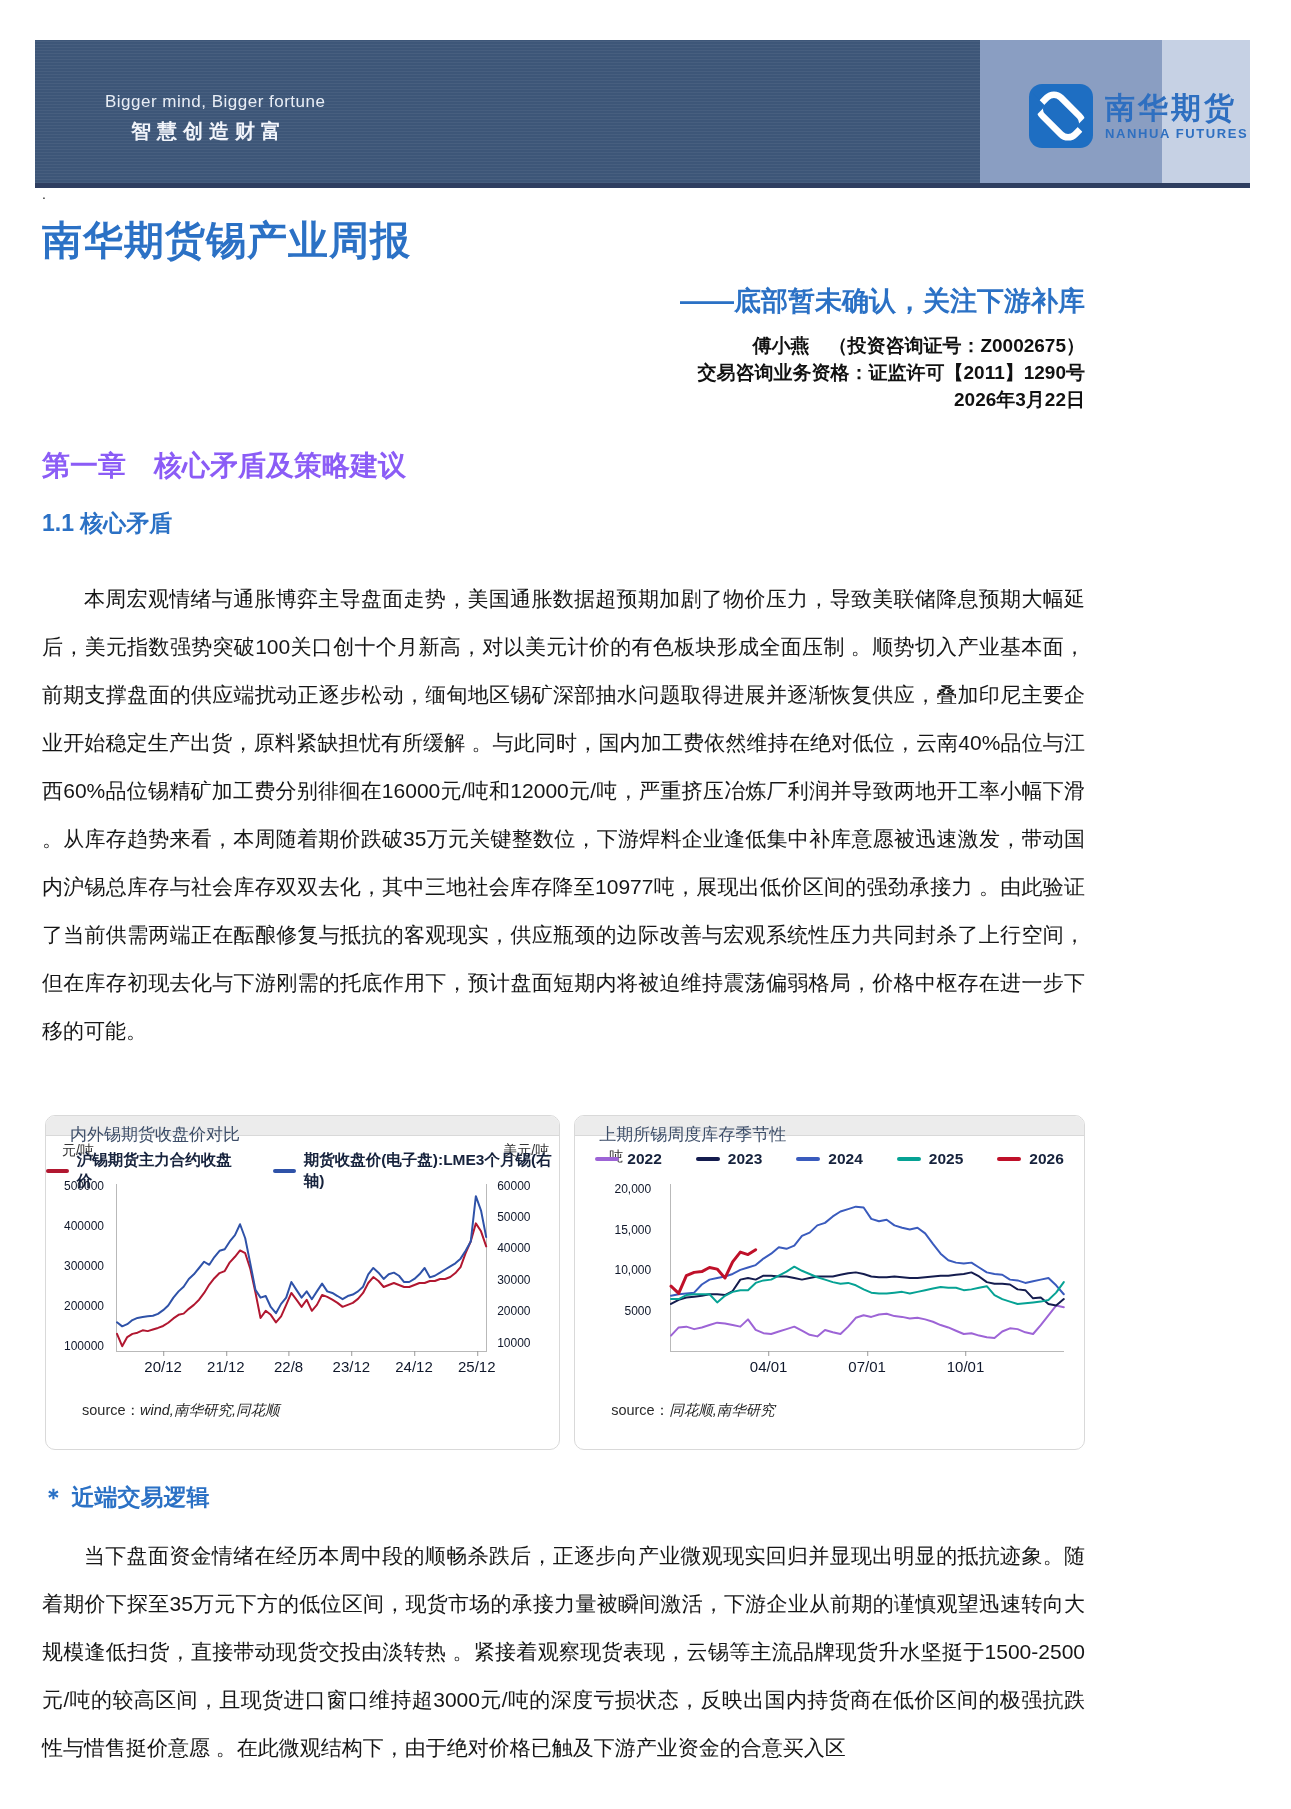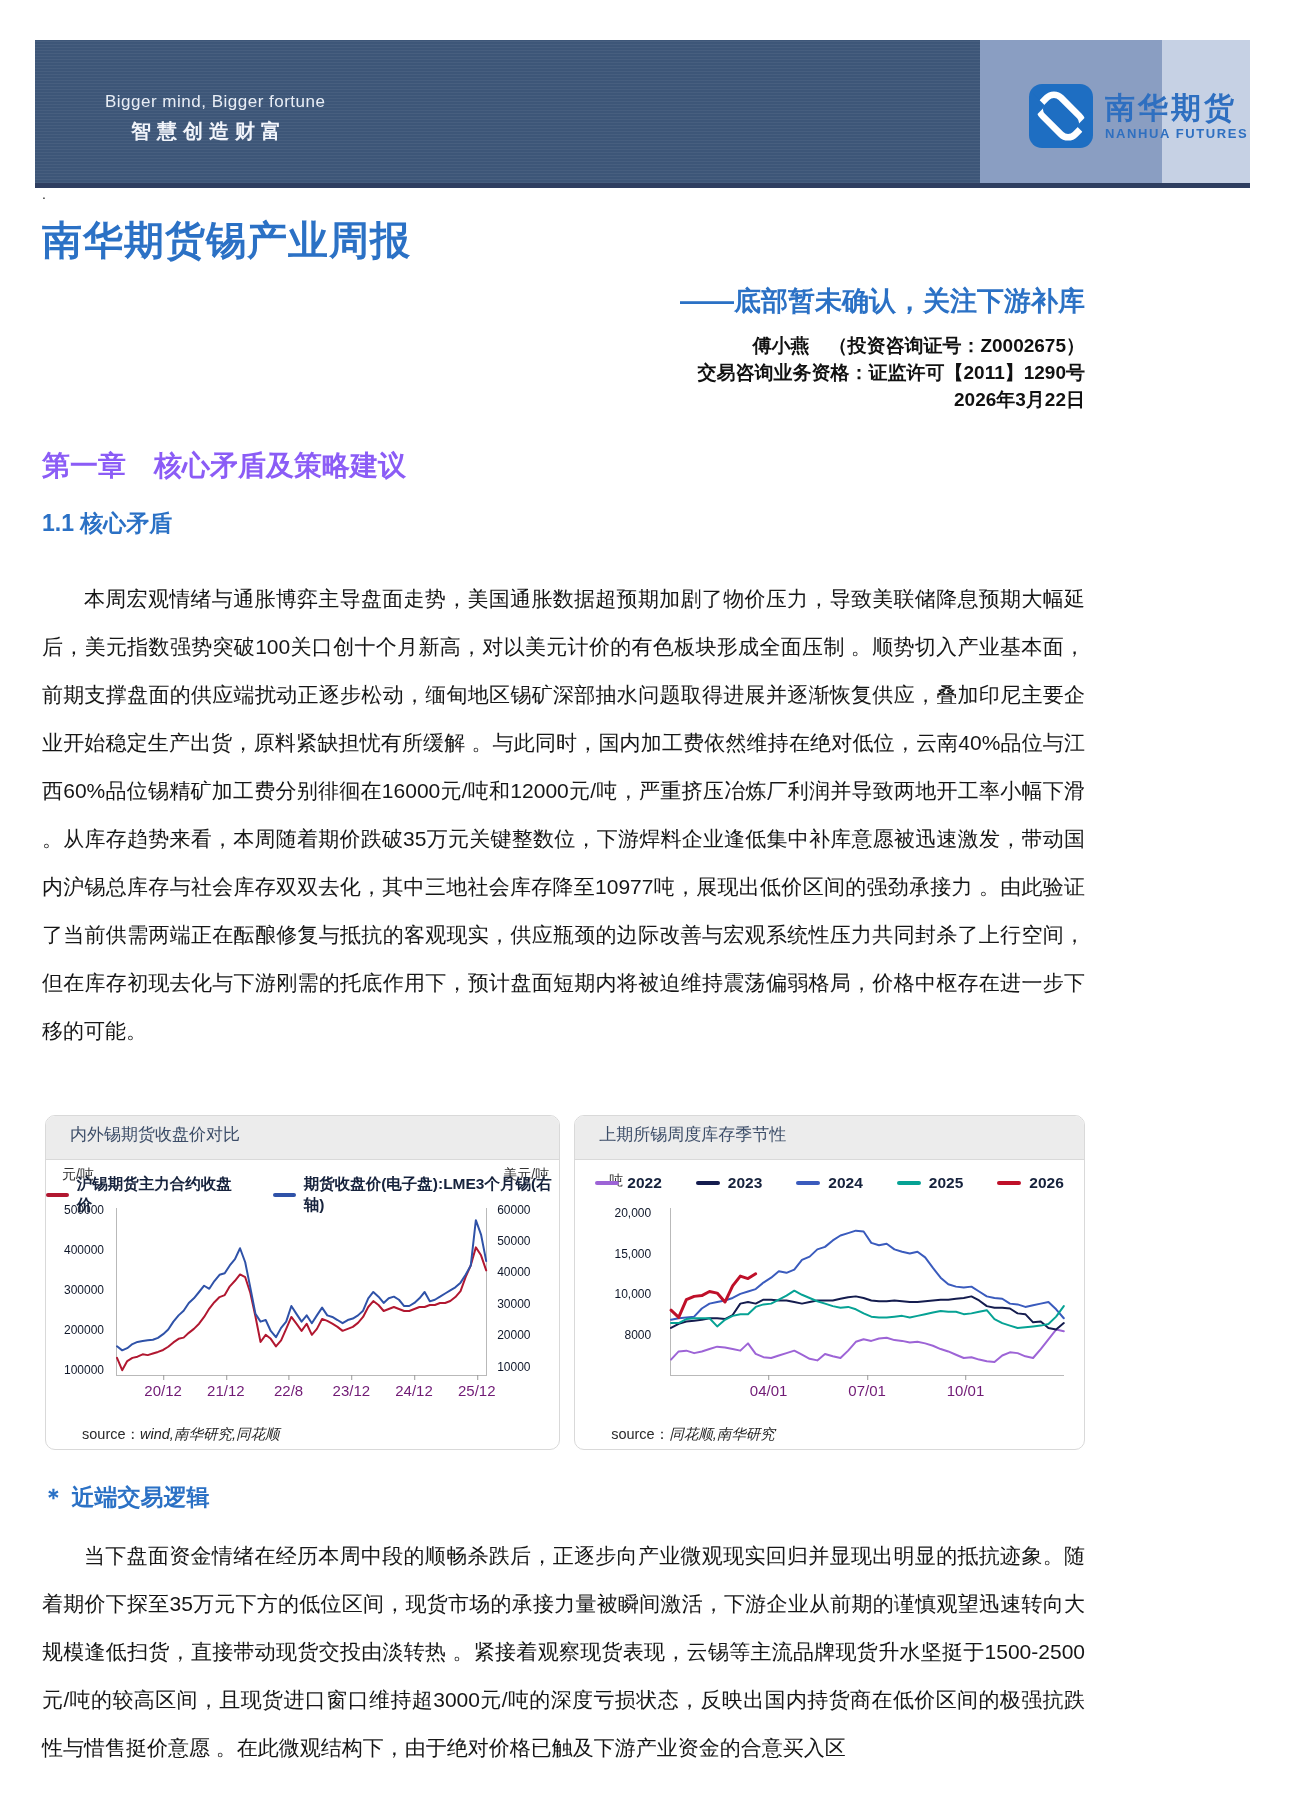--- a/index.html
+++ b/index.html
@@ -33,39 +33,39 @@
   .chapter-title { margin-top:36px; font-size:28px; line-height:34px; font-weight:bold; color:#8b5cf6; }
   .sub-title { margin-top:26px; font-size:23px; line-height:28px; font-weight:bold; color:#2b71c5; }
   .body-para { margin-top:38px; font-size:21px; line-height:48px; text-align:justify; text-indent:2em; color:#161616; }
   .logic-title { margin-top:33px; font-size:23px; line-height:28px; font-weight:bold; color:#2b71c5; }
   .body-para2 { margin-top:21px; font-size:21px; line-height:48px; text-align:justify; text-indent:2em; color:#161616; }
   
   .charts-row { display:flex; gap:14px; margin-top:60px; margin-left:3px; }
   .panel { background:#fff; border:1px solid #d9d9d9; border-radius:10px; overflow:hidden; }
   .panel-1 { width:595px; height:335px; }
   .panel-2 { width:590px; height:335px; }
-  .panel-header { height:44px; background:#ececec; border-bottom:1px solid #d9d9d9;
+  .panel-header { height:20px; background:#ececec; border-bottom:1px solid #d9d9d9;
     font-size:17px; line-height:38px; padding-left:24px; color:#3c4d68; }
   .panel-body { position:relative; height:296px; }
   .legend { position:absolute; top:14px; left:0; right:0; display:flex; justify-content:center; gap:34px; }
   .legend-item { display:flex; align-items:center; font-size:15.5px; font-weight:bold; color:#16223c; }
   .swatch { display:inline-block; width:24px; height:3.5px; border-radius:2px; margin-right:8px; }
   .unit-label { position:absolute; top:6px; font-size:14px; color:#333; }
   .unit-left { left:16px; }  .unit-right { right:10px; }
   .unit-2 { left:34px; top:12px; }
   .plot-area { position:absolute; top:48px; height:168px; border-bottom:1px solid #b9b9b9; }
   .pa-1 { left:70px; right:72px; border-left:1px solid #b9b9b9; border-right:1px solid #b9b9b9; }
   .pa-2 { left:95px; right:20px; border-left:1px solid #b9b9b9; }
   .plot-svg { position:absolute; inset:0; width:100%; height:100%; overflow:visible; }
   .ylabs { position:absolute; top:48px; height:168px; width:62px; font-size:12px; color:#0f172a; }
   .ylabs span { position:absolute; transform:translateY(-50%); white-space:nowrap; }
   .ylab-left  { left:4px; text-align:right; } .ylab-left span { right:8px; }
   .ylab-right { right:6px; } .ylab-right span { left:6px; }
   .ylab-left2 { left:18px; width:68px; } .ylab-left2 span { right:10px; }
-  .xlabs { position:absolute; top:216px; height:24px; font-size:15px; color:#701a75; }
+  .xlabs { position:absolute; top:216px; height:24px; font-size:15px; color:#0f172a; }
   .xl-1 { left:70px; right:72px; } .xl-2 { left:95px; right:20px; }
   .xlabs span { position:absolute; top:6px; transform:translateX(-50%); white-space:nowrap; }
   .xlabs span::before { content:""; position:absolute; left:50%; top:-7px; width:1px; height:5px; background:#999; }
   .source-line { position:absolute; left:36px; bottom:12px; font-size:14.5px; color:#2a2a2a; }
   .source-line i { font-style:italic; color:#222; }
 </style>
 </head>
 <body>
 
 <div class="page">
@@ -182,21 +182,21 @@
             </span>
             <span class="legend-item">
               <span class="swatch" style="background: rgb(191, 16, 41);"></span>
               <span>2026</span>
             </span>
           </div>
           <div class="ylabs ylab-left2">
               <span style="top: 2.91%;">20,000</span>
               <span style="top: 27.18%;">15,000</span>
               <span style="top: 51.46%;">10,000</span>
-              <span style="top: 75.73%;">8000</span>
+              <span style="top: 75.73%;">5000</span>
             </div>
           <div class="plot-area pa-2">
             <svg class="plot-svg" preserveAspectRatio="none" viewBox="0 0 393.84375 168">
                 <polyline points="0.0,152.5 7.7,144.3 15.4,143.5 23.2,146.0 30.9,144.3 38.6,141.9 46.3,139.5 54.1,140.3 61.8,141.9 69.5,143.5 77.2,136.2 84.9,146.8 92.7,150.1 100.4,150.9 108.1,148.4 115.8,146.0 123.6,143.5 131.3,147.6 139.0,151.7 146.7,153.3 154.4,146.8 162.2,149.2 169.9,150.9 177.6,143.5 185.3,134.6 193.1,132.1 200.8,133.7 208.5,131.3 216.2,130.5 224.0,132.9 231.7,133.7 239.4,135.4 247.1,134.6 254.8,136.2 262.6,138.6 270.3,141.9 278.0,144.3 285.7,147.6 293.5,150.9 301.2,150.1 308.9,152.5 316.6,154.1 324.3,155.0 332.1,148.4 339.8,145.2 347.5,146.0 355.2,149.2 363.0,150.9 370.7,141.9 378.4,132.1 386.1,122.3 393.8,124.0" fill="none" stroke="#9d64d6" stroke-width="2" stroke-linejoin="round" stroke-linecap="round"></polyline>
                 <polyline points="0.0,120.7 7.7,116.6 15.4,114.2 23.2,113.4 30.9,112.5 38.6,110.9 46.3,110.9 54.1,111.7 61.8,107.7 69.5,96.2 77.2,94.6 84.9,96.2 92.7,92.2 100.4,92.2 108.1,93.0 115.8,93.0 123.6,94.6 131.3,96.2 139.0,94.6 146.7,93.0 154.4,93.0 162.2,93.0 169.9,91.3 177.6,89.7 185.3,88.9 193.1,90.5 200.8,93.0 208.5,93.8 216.2,93.8 224.0,93.0 231.7,93.8 239.4,94.6 247.1,94.6 254.8,93.8 262.6,93.0 270.3,92.2 278.0,92.2 285.7,91.3 293.5,90.5 301.2,88.9 308.9,93.0 316.6,98.7 324.3,100.3 332.1,100.3 339.8,101.1 347.5,106.0 355.2,106.8 363.0,115.0 370.7,114.2 378.4,120.7 386.1,122.3 393.8,115.8" fill="none" stroke="#141c4e" stroke-width="2" stroke-linejoin="round" stroke-linecap="round"></polyline>
                 <polyline points="0.0,112.5 7.7,110.9 15.4,110.1 23.2,109.3 30.9,101.1 38.6,96.2 46.3,94.6 54.1,93.0 61.8,90.5 69.5,86.4 77.2,84.0 84.9,81.6 92.7,75.0 100.4,70.1 108.1,63.6 115.8,65.2 123.6,62.0 131.3,52.2 139.0,48.9 146.7,41.6 154.4,39.1 162.2,32.6 169.9,27.7 177.6,25.3 185.3,22.8 193.1,23.7 200.8,35.1 208.5,37.5 216.2,35.9 224.0,41.6 231.7,44.0 239.4,45.7 247.1,44.0 254.8,49.7 262.6,60.3 270.3,70.1 278.0,76.7 285.7,79.1 293.5,79.9 301.2,79.1 308.9,84.0 316.6,88.9 324.3,90.5 332.1,91.3 339.8,96.2 347.5,97.0 355.2,99.5 363.0,97.9 370.7,96.2 378.4,94.6 386.1,101.9 393.8,110.9" fill="none" stroke="#3a5bbd" stroke-width="2" stroke-linejoin="round" stroke-linecap="round"></polyline>
                 <polyline points="0.0,115.8 7.7,115.8 15.4,111.7 23.2,110.9 30.9,110.9 38.6,110.9 46.3,119.1 54.1,112.5 61.8,108.5 69.5,106.8 77.2,106.8 84.9,99.5 92.7,97.0 100.4,96.2 108.1,92.2 115.8,88.1 123.6,83.2 131.3,87.3 139.0,90.5 146.7,93.8 154.4,96.2 162.2,98.7 169.9,100.3 177.6,99.5 185.3,101.9 193.1,106.0 200.8,109.3 208.5,110.1 216.2,110.1 224.0,109.3 231.7,108.5 239.4,110.1 247.1,108.5 254.8,106.8 262.6,105.2 270.3,103.6 278.0,104.4 285.7,104.4 293.5,106.8 301.2,106.0 308.9,104.4 316.6,102.8 324.3,111.7 332.1,115.8 339.8,118.3 347.5,120.7 355.2,119.9 363.0,119.1 370.7,118.3 378.4,116.6 386.1,109.3 393.8,98.7" fill="none" stroke="#06a294" stroke-width="2" stroke-linejoin="round" stroke-linecap="round"></polyline>
                 <polyline points="0.0,102.8 7.7,110.1 15.4,92.2 23.2,88.9 30.9,88.1 38.6,84.0 46.3,85.6 54.1,94.6 61.8,78.3 69.5,68.5 77.2,71.0 84.9,66.1" fill="none" stroke="#bf1029" stroke-width="3" stroke-linejoin="round" stroke-linecap="round"></polyline>
               </svg>
           </div>

